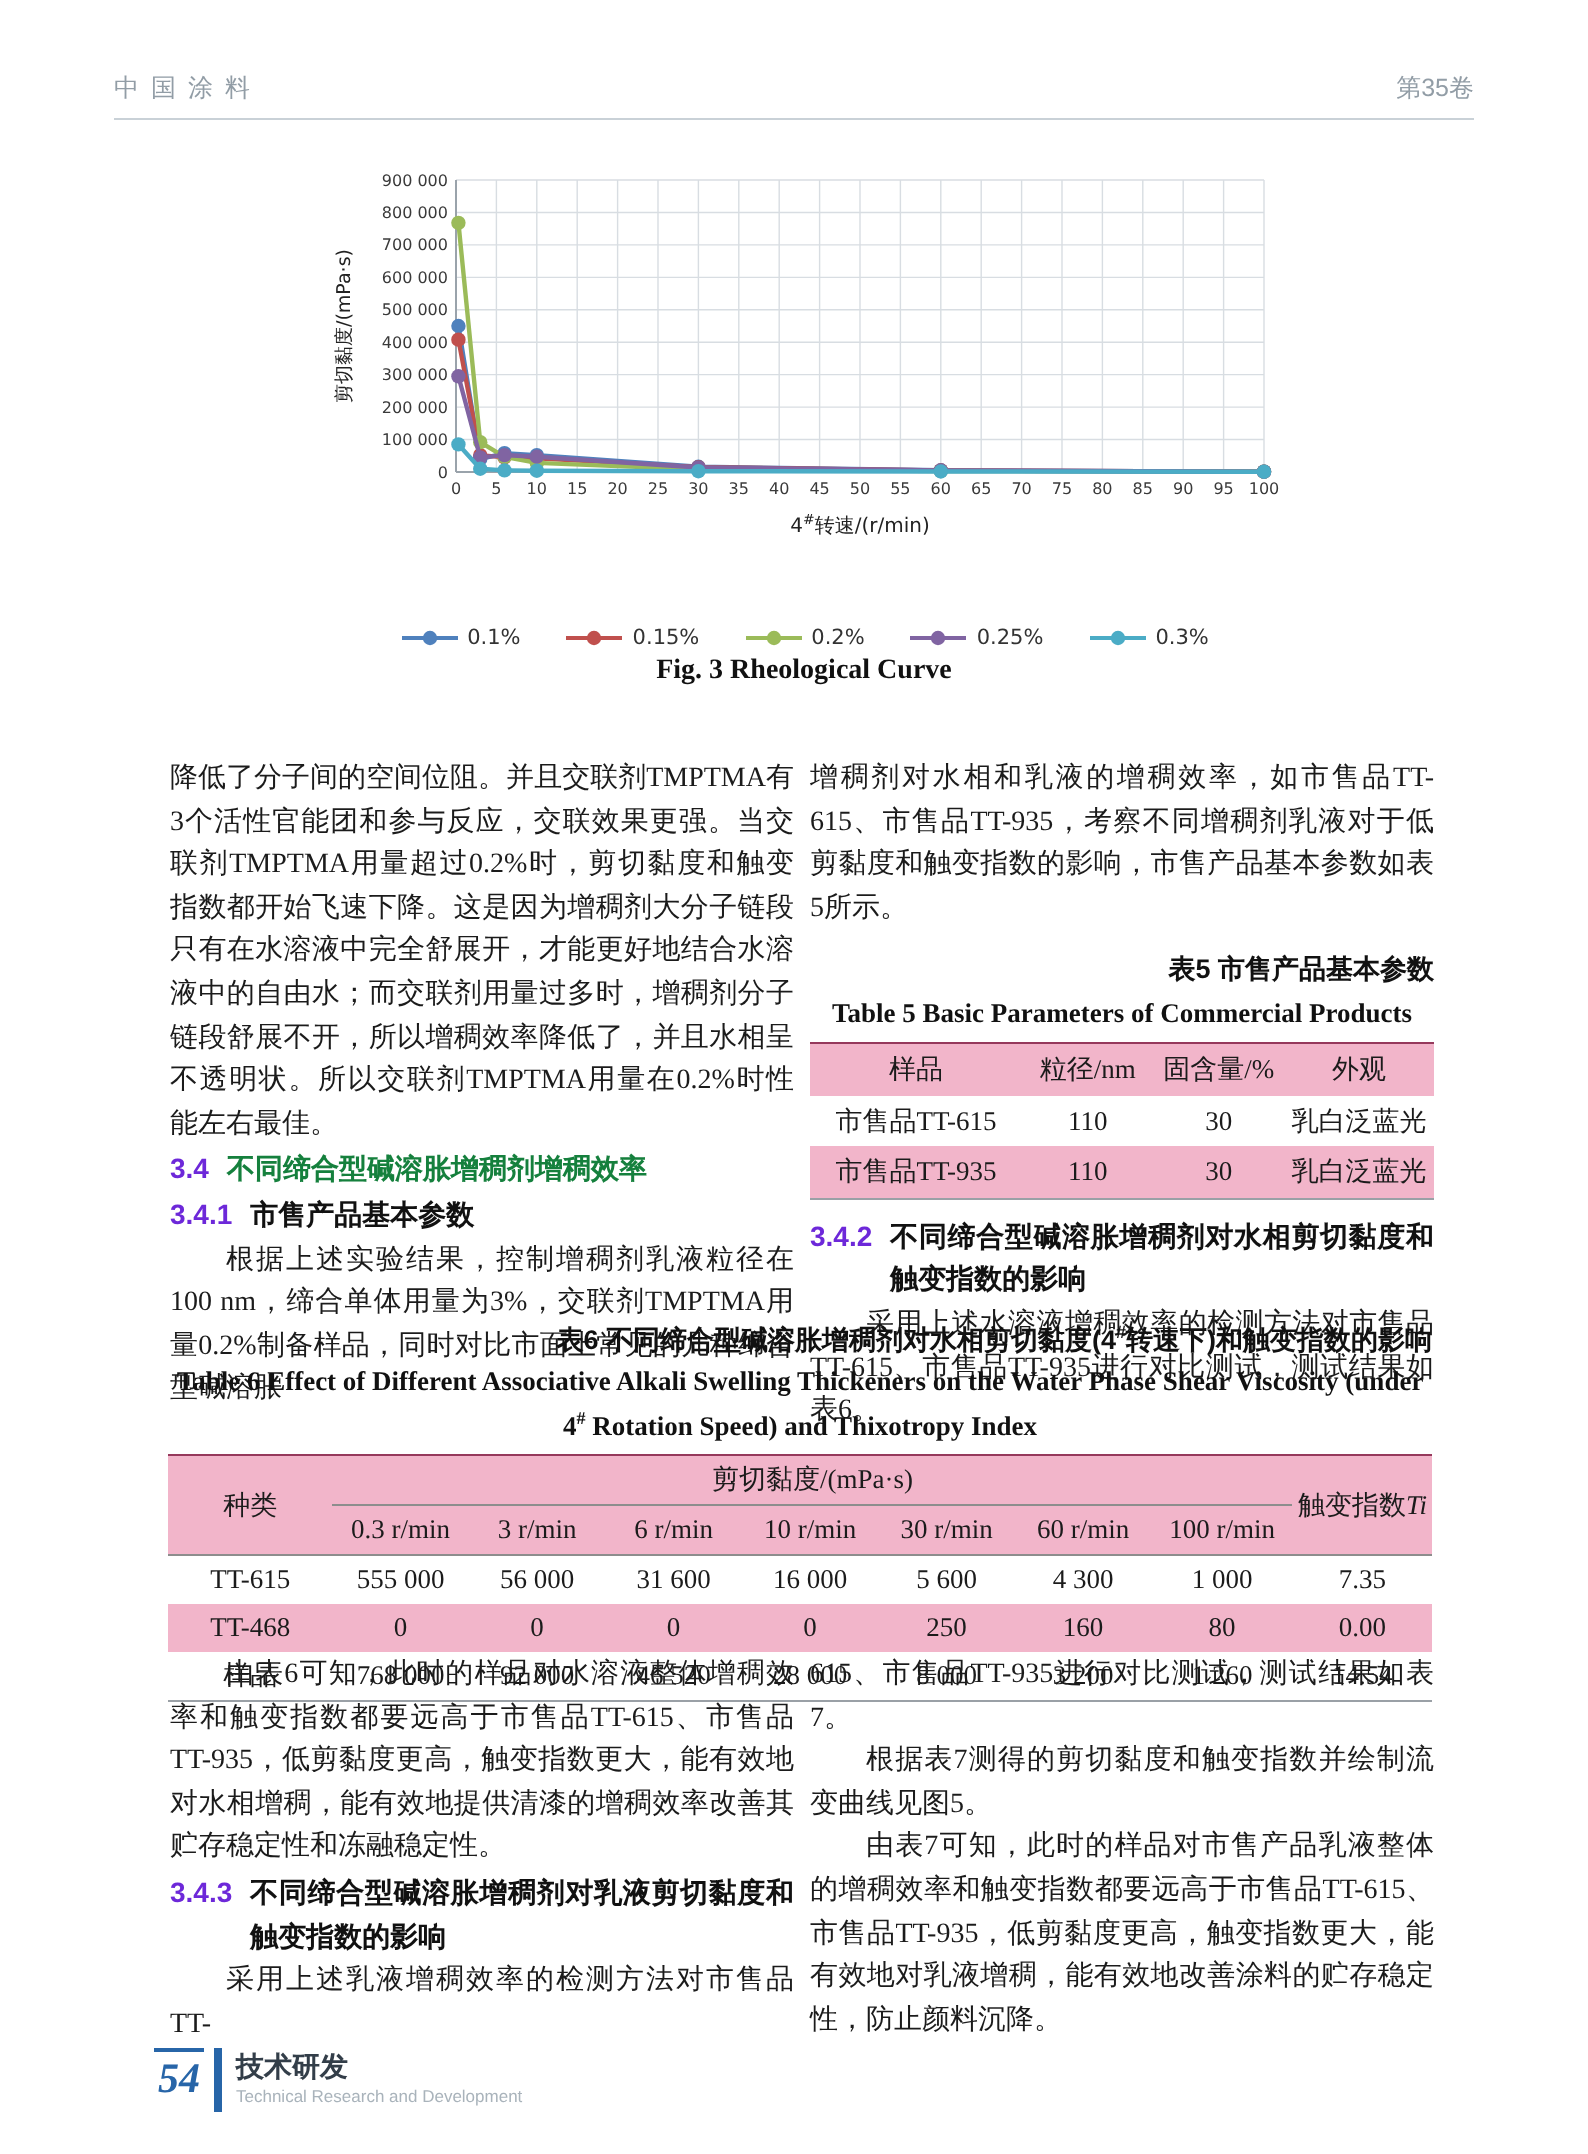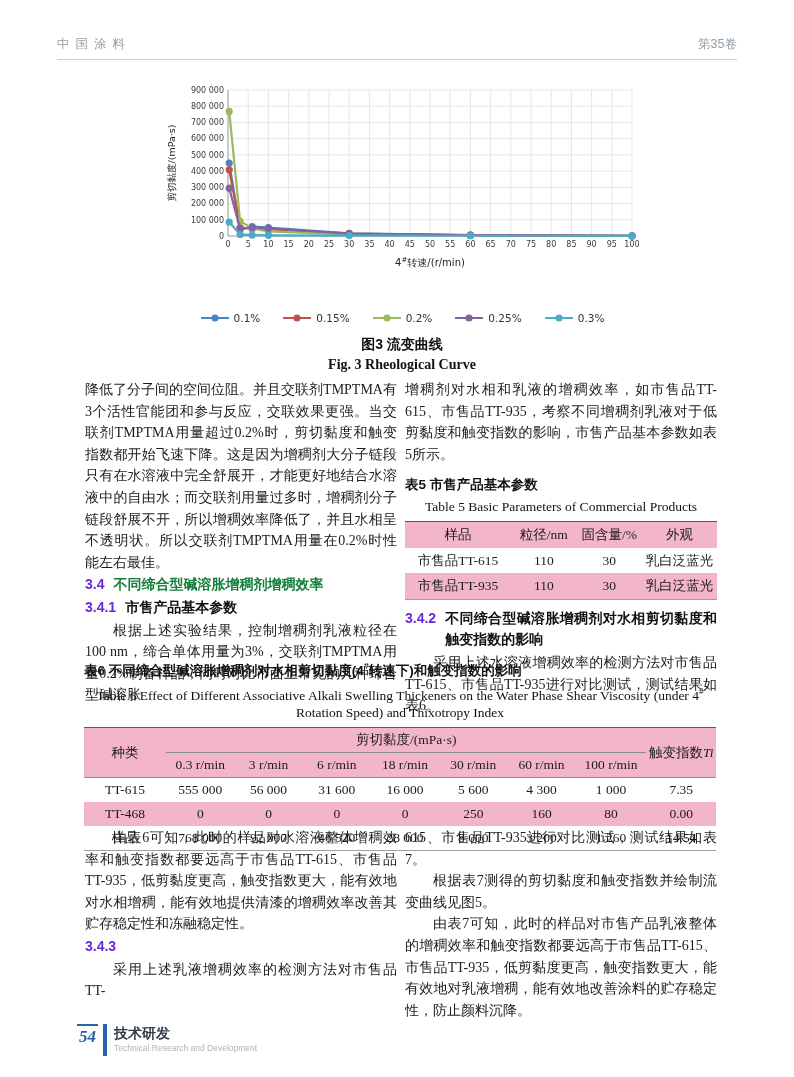--- a/index.html
+++ b/index.html
@@ -23,36 +23,36 @@
   .col-tr{top:379px;left:405px;}
   .col-bl{top:827px;left:85px;}
   .col-br{top:827px;left:405px;}
   p.cn{margin:0;}
   p.indent{text-indent:2em;}
   .sec-head{display:flex;margin:1px 0;font-family:"Liberation Sans","DejaVu Sans",sans-serif;font-weight:bold;font-size:14px;line-height:21.6px;}
   .sec-num{color:#6d28d9;margin-right:9px;white-space:nowrap;font-weight:bold;}
   .sec-txt{color:#111;}
   .sec-txt.pink{color:#15803d;}
   
-  .tbl-cap-zh{text-align:left;font-family:"Liberation Sans","DejaVu Sans",sans-serif;font-weight:bold;font-size:13.5px;margin-top:9px;color:#111;}
-  .tbl-cap-en{text-align:center;font-weight:normal;font-size:13.5px;margin:2px 0 5px 0;color:#111;line-height:18px;}
+  .tbl-cap-zh{text-align:right;font-family:"Liberation Sans","DejaVu Sans",sans-serif;font-weight:bold;font-size:13.5px;margin-top:9px;color:#111;}
+  .tbl-cap-en{text-align:center;font-weight:bold;font-size:13.5px;margin:2px 0 5px 0;color:#111;line-height:18px;}
   table{border-collapse:collapse;width:100%;font-size:13.5px;}
   .dtable{border-top:1.5px solid #96395c;border-bottom:1.5px solid #9aa0a6;}
   .dtable th,.dtable td{font-weight:normal;text-align:center;padding:2px 0;height:20px;}
   .rowpink{background:#f2b5ca;}
   .rowwhite{background:#ffffff;}
   .hdr-underline{border-bottom:1px solid #8d8d8d;}
   sup.hash{font-size:9px;vertical-align:super;}
   
   .t6{position:absolute;top:661px;left:84px;width:632px;}
   .t6 .tbl-cap-zh{margin-top:0;}
   
   .footer{position:absolute;top:1024px;left:77px;display:flex;align-items:flex-start;}
   .pagenum-box{border-top:2px solid #2765a8;padding:1px 2px 0 2px;}
-  .pagenum{font-style:italic;font-weight:bold;font-size:17px;color:#2765a8;}
+  .pagenum{font-style:italic;font-weight:bold;font-size:21px;color:#2765a8;}
   .vbar{width:4px;height:32px;background:#2765a8;margin:0 7px 0 5px;}
   .foot-sec-zh{font-family:"Liberation Sans","DejaVu Sans",sans-serif;font-weight:bold;font-size:14px;color:#333e49;line-height:16px;margin-top:1px;}
   .foot-sec-en{font-family:"Liberation Sans","DejaVu Sans",sans-serif;font-size:8.5px;color:#a9b3bb;margin-top:2px;}
 </style>
 </head>
 <body>
 
 <div class="page">
 
   <div class="header">
@@ -199,21 +199,20 @@
         <span>0.25%</span>
       </span>
       <span class="legend-item">
         <svg width="30" height="10">
             <line x1="1" y1="5" x2="29" y2="5" stroke-width="2" stroke="#4BACC6"></line>
             <circle cx="15" cy="5" r="3.6" fill="#4BACC6"></circle>
           </svg>
         <span>0.3%</span>
       </span>
     </div>
-    <div class="fig-cap-zh">图3  流变曲线</div>
     <div class="fig-cap-en">Fig. 3   Rheological Curve</div>
   </div>
 
   <div class="col col-tl">
     <p class="cn">降低了分子间的空间位阻。并且交联剂TMPTMA有3个活性官能团和参与反应，交联效果更强。当交联剂TMPTMA用量超过0.2%时，剪切黏度和触变指数都开始飞速下降。这是因为增稠剂大分子链段只有在水溶液中完全舒展开，才能更好地结合水溶液中的自由水；而交联剂用量过多时，增稠剂分子链段舒展不开，所以增稠效率降低了，并且水相呈不透明状。所以交联剂TMPTMA用量在0.2%时性能左右最佳。</p>
     <div class="sec-head">
       <span class="sec-num">3.4</span>
       <span class="sec-txt pink">不同缔合型碱溶胀增稠剂增稠效率</span>
     </div>
     <div class="sec-head">
@@ -284,21 +283,21 @@
       <tbody>
           <tr class="rowpink">
         <th rowspan="2" class="hdr-underline">种类</th>
         <th colspan="7" style="border-bottom:1px solid #8d8d8d;">剪切黏度/(mPa·s)</th>
         <th rowspan="2" class="hdr-underline"><span>触变指数</span><i>Ti</i></th>
       </tr>
       <tr class="rowpink">
         <th class="hdr-underline">0.3 r/min</th>
         <th class="hdr-underline">3 r/min</th>
         <th class="hdr-underline">6 r/min</th>
-        <th class="hdr-underline">18 r/min</th>
+        <th class="hdr-underline">10 r/min</th>
         <th class="hdr-underline">30 r/min</th>
         <th class="hdr-underline">60 r/min</th>
         <th class="hdr-underline">100 r/min</th>
       </tr>
       <tr class="rowwhite">
         <td>TT-615</td>
         <td>555 000</td>
         <td>56 000</td>
         <td>31 600</td>
         <td>16 000</td>
@@ -330,20 +329,21 @@
         <td>14.54</td>
       </tr>
     </tbody>
       </table>
   </div>
 
   <div class="col col-bl">
     <p class="cn indent">由表6可知，此时的样品对水溶液整体增稠效率和触变指数都要远高于市售品TT-615、市售品TT-935，低剪黏度更高，触变指数更大，能有效地对水相增稠，能有效地提供清漆的增稠效率改善其贮存稳定性和冻融稳定性。</p>
     <div class="sec-head">
       <span class="sec-num">3.4.3</span>
+      <span class="sec-txt">不同缔合型碱溶胀增稠剂对乳液剪切黏度和触变指数的影响</span>
     </div>
     <p class="cn indent">采用上述乳液增稠效率的检测方法对市售品TT-</p>
   </div>
 
   <div class="col col-br">
     <p class="cn">615、市售品TT-935进行对比测试，测试结果如表7。</p>
     <p class="cn indent">根据表7测得的剪切黏度和触变指数并绘制流变曲线见图5。</p>
     <p class="cn indent">由表7可知，此时的样品对市售产品乳液整体的增稠效率和触变指数都要远高于市售品TT-615、市售品TT-935，低剪黏度更高，触变指数更大，能有效地对乳液增稠，能有效地改善涂料的贮存稳定性，防止颜料沉降。</p>
   </div>
 

